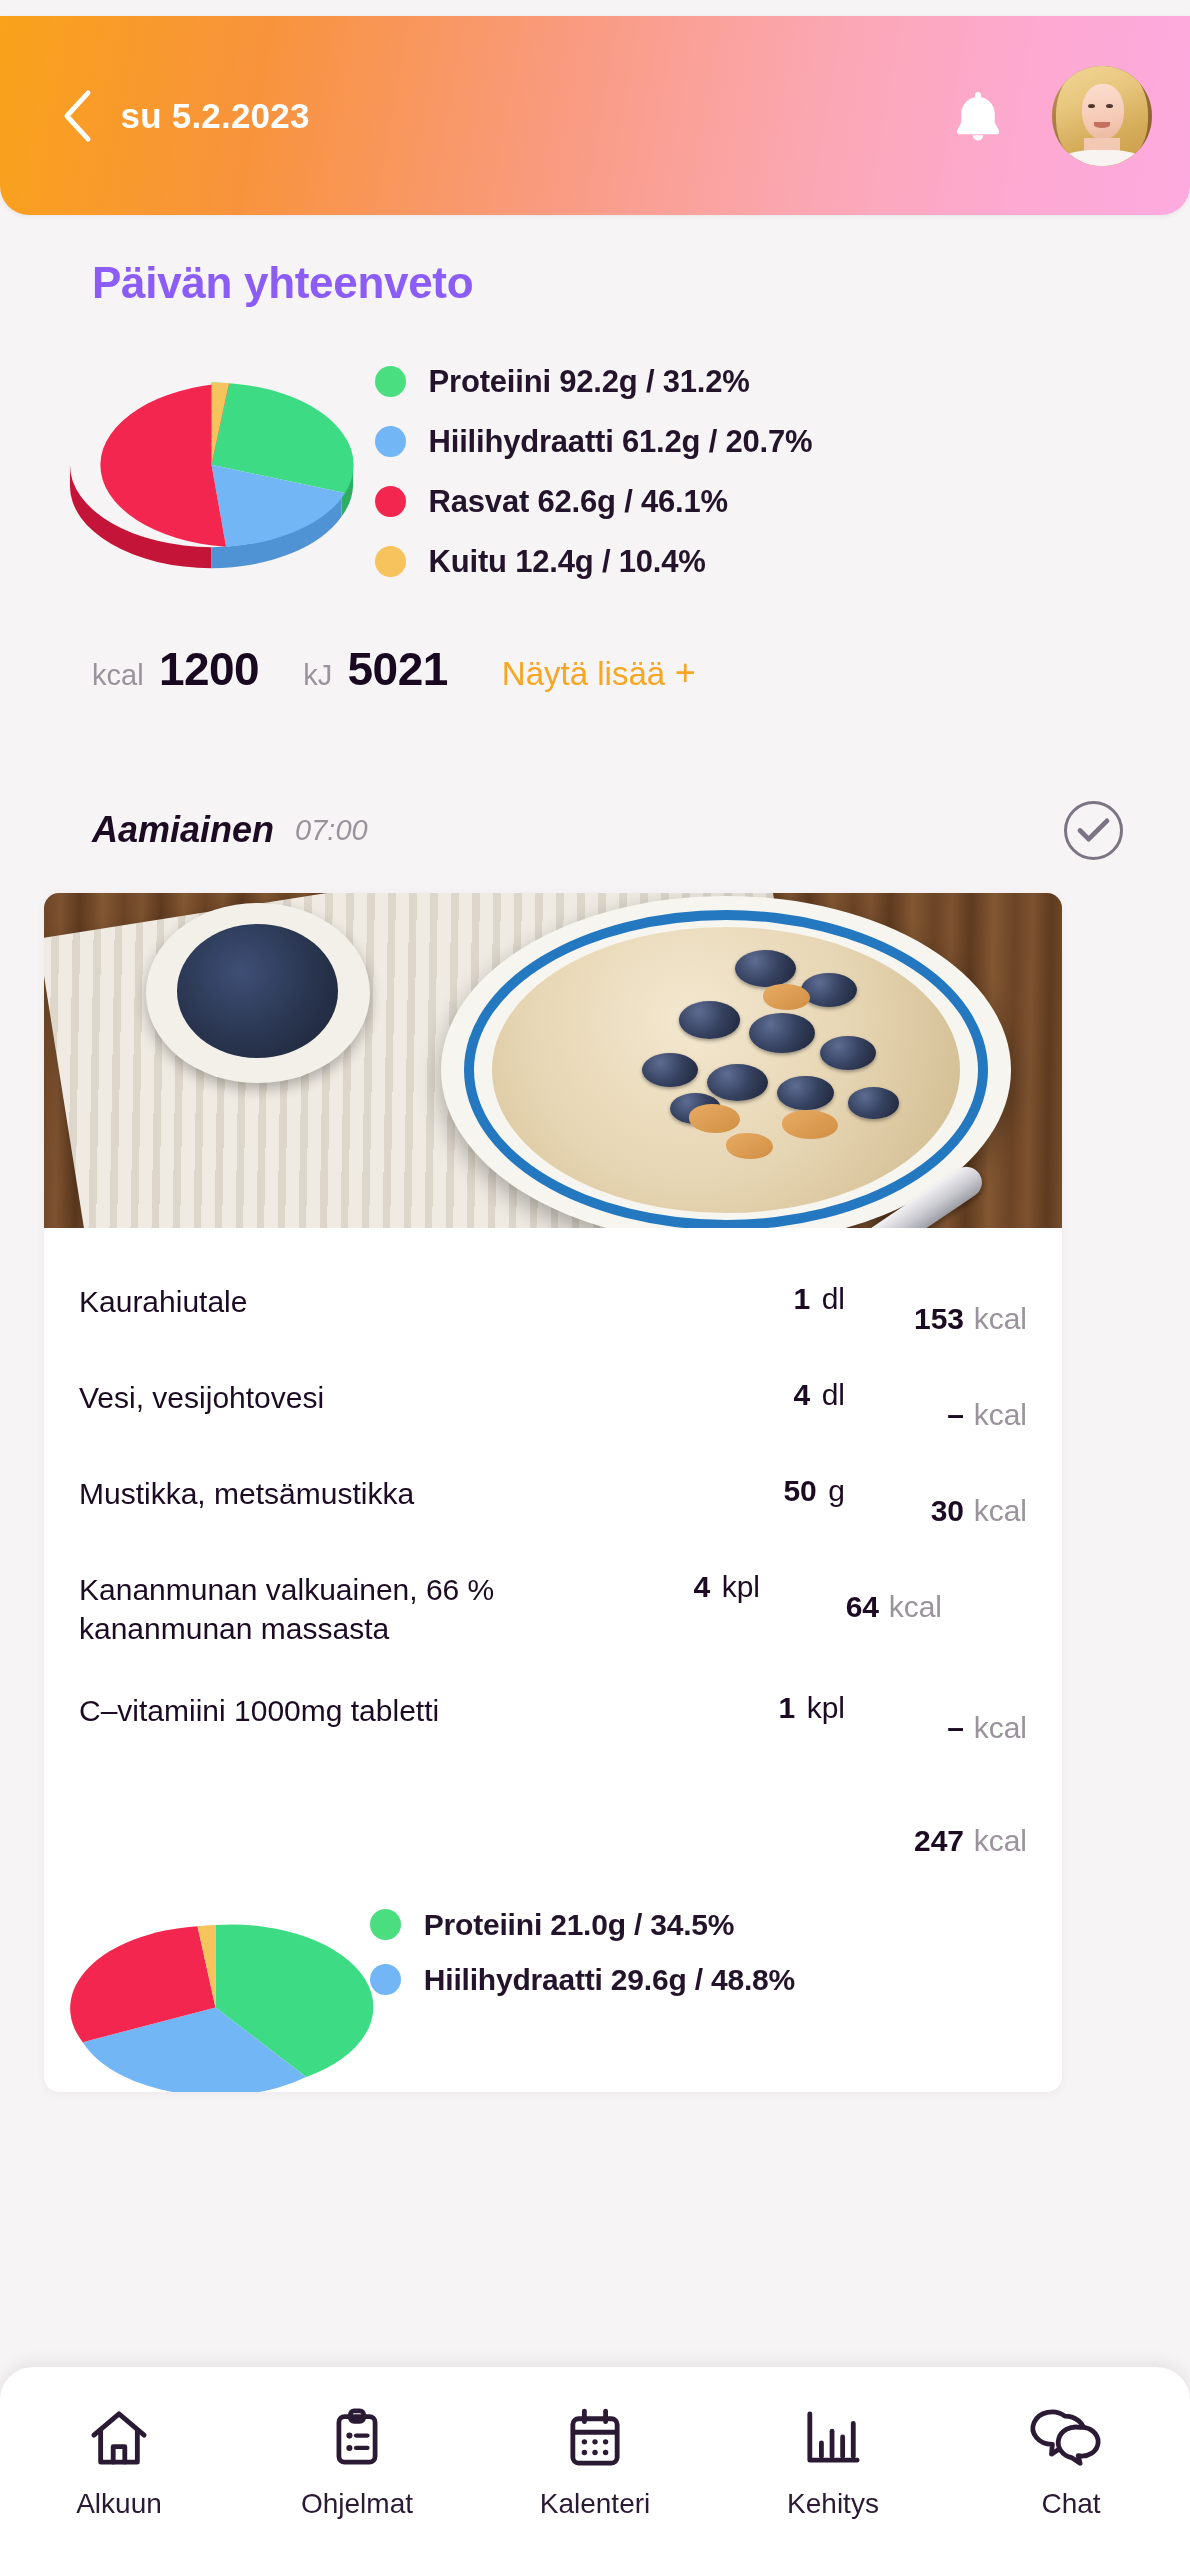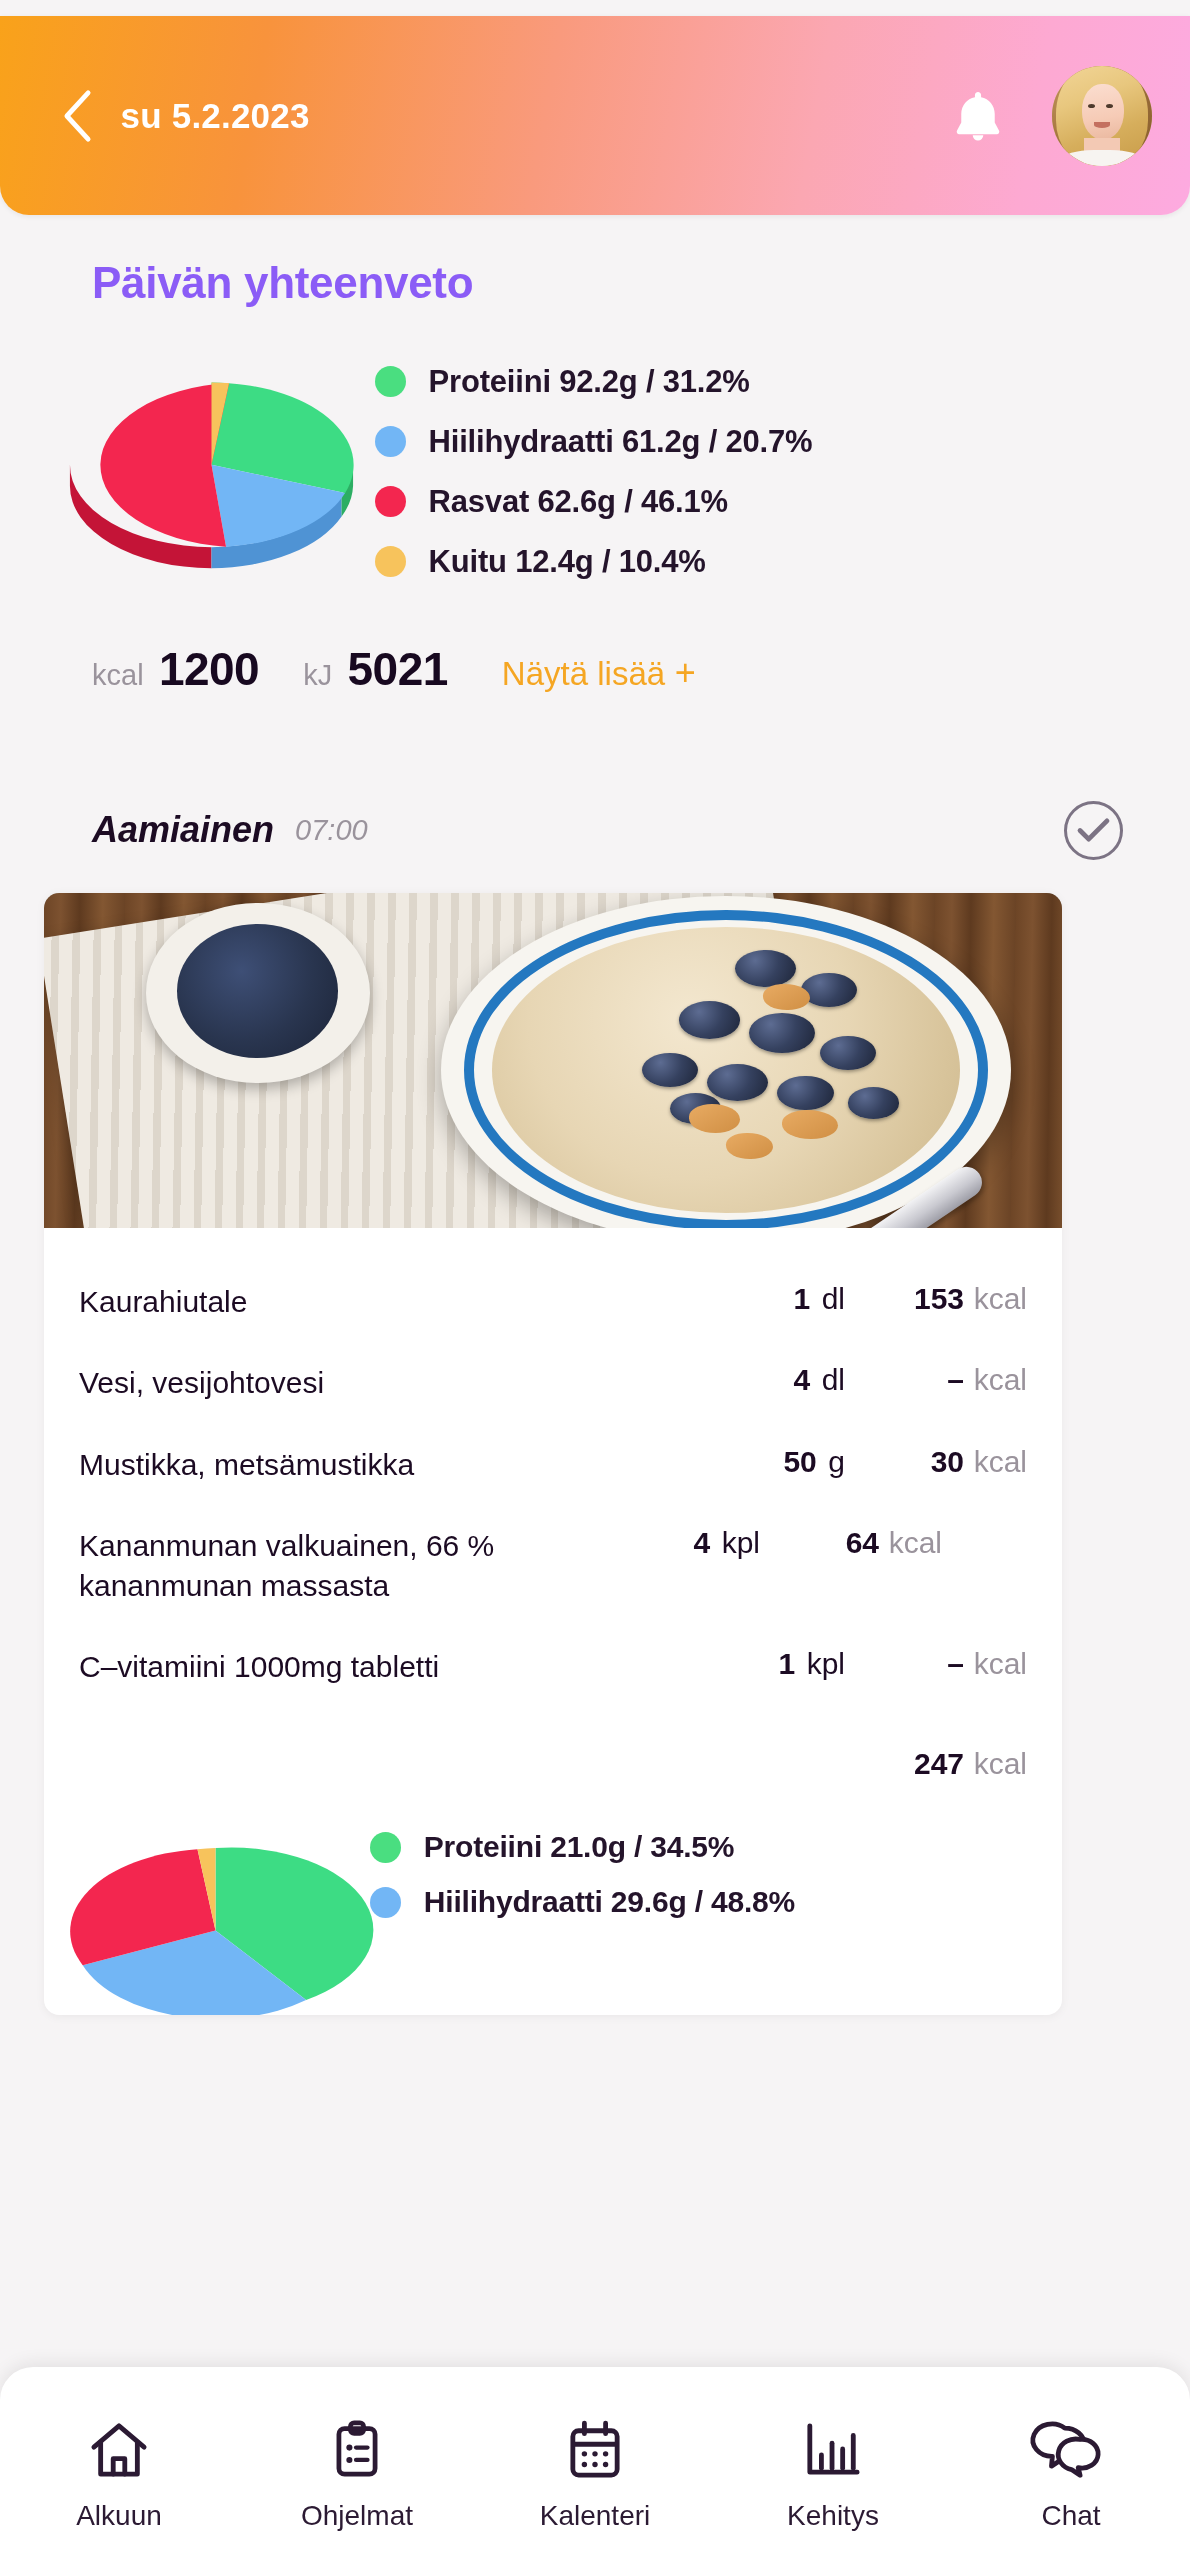--- a/index.html
+++ b/index.html
@@ -141,40 +141,40 @@
       background:linear-gradient(180deg,#f2f2f4 0%,#c9c9d0 55%,#9d9da6 100%);
       box-shadow:0 2.9px 5.8px rgba(0,0,0,.3);}
 
   
   #food-list{ padding:33px 35px 9.6px 35px; }
   .food-row{ display:flex; align-items:flex-start; padding:21px 0; }
   .food-name{ flex:1; font-size:30px; color:#1c0b23; line-height:1.32; padding-right:19px; font-weight:400;}
   .food-qty{ width:144px; text-align:right; white-space:nowrap; }
   .qty-num{ font-size:30px; font-weight:700; color:#1c0b23; }
   .qty-unit{ font-size:30px; font-weight:400; color:#1c0b23; margin-left:11.5px;}
-  .food-kcal{ width:182px; text-align:right; white-space:nowrap; }
+  .food-kcal{ width:182px; text-align:right; white-space:nowrap;margin-top:20px; }
   .kcal-num{ font-size:30px; font-weight:700; color:#1c0b23; }
   .kcal-lbl{ font-size:30px; font-weight:400; color:#9a939c; margin-left:9.6px;}
   #food-total{ display:flex; justify-content:flex-end; padding:29px 35px 0 35px;}
   #food-total .food-kcal{ width:182px; }
 
   
   #meal-chart-row{ display:flex; align-items:flex-start; padding:42px 0 0 23px;}
   #meal-pie-wrap{ width:297px; height:192px; position:relative; flex:none;}
   #meal-legend{ margin-left:5.8px; margin-top:7.7px;}
   #meal-legend .legend-item{ margin-bottom:21px;}
   #meal-legend .legend-text{ font-size:30px; }
 
   
   #bottom-nav{
     position:absolute; left:0; bottom:0; width:1190px; height:209px;
     background:#fff; border-top-left-radius:33px; border-top-right-radius:33px;
     box-shadow:0 -3.8px 17px rgba(0,0,0,.08);
     display:flex; align-items:flex-start; justify-content:space-around;
-    padding-top:51px; z-index:10;
+    padding-top:39px; z-index:10;
   }
   .nav-item{ width:192px; display:flex; flex-direction:column; align-items:center; cursor:pointer;}
   .nav-icon{ height:63px; display:flex; align-items:center; justify-content:center;}
   .nav-label{ margin-top:19px; font-size:28px; color:#2b1a33; }
 
   svg{ overflow:visible; }
 </style>
 </head>
 <body>
 

